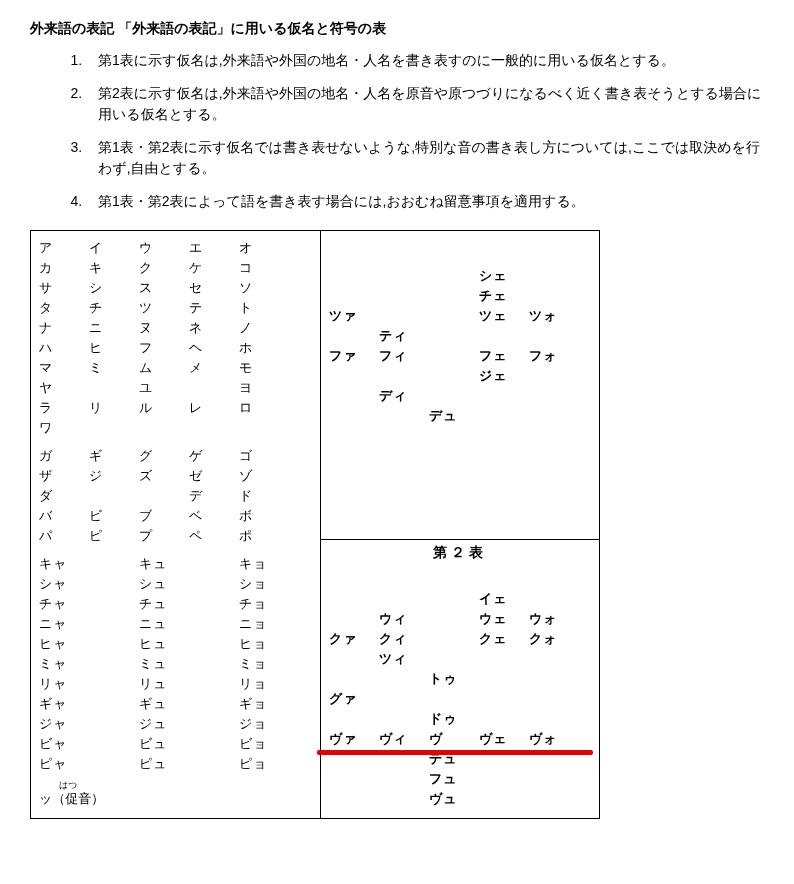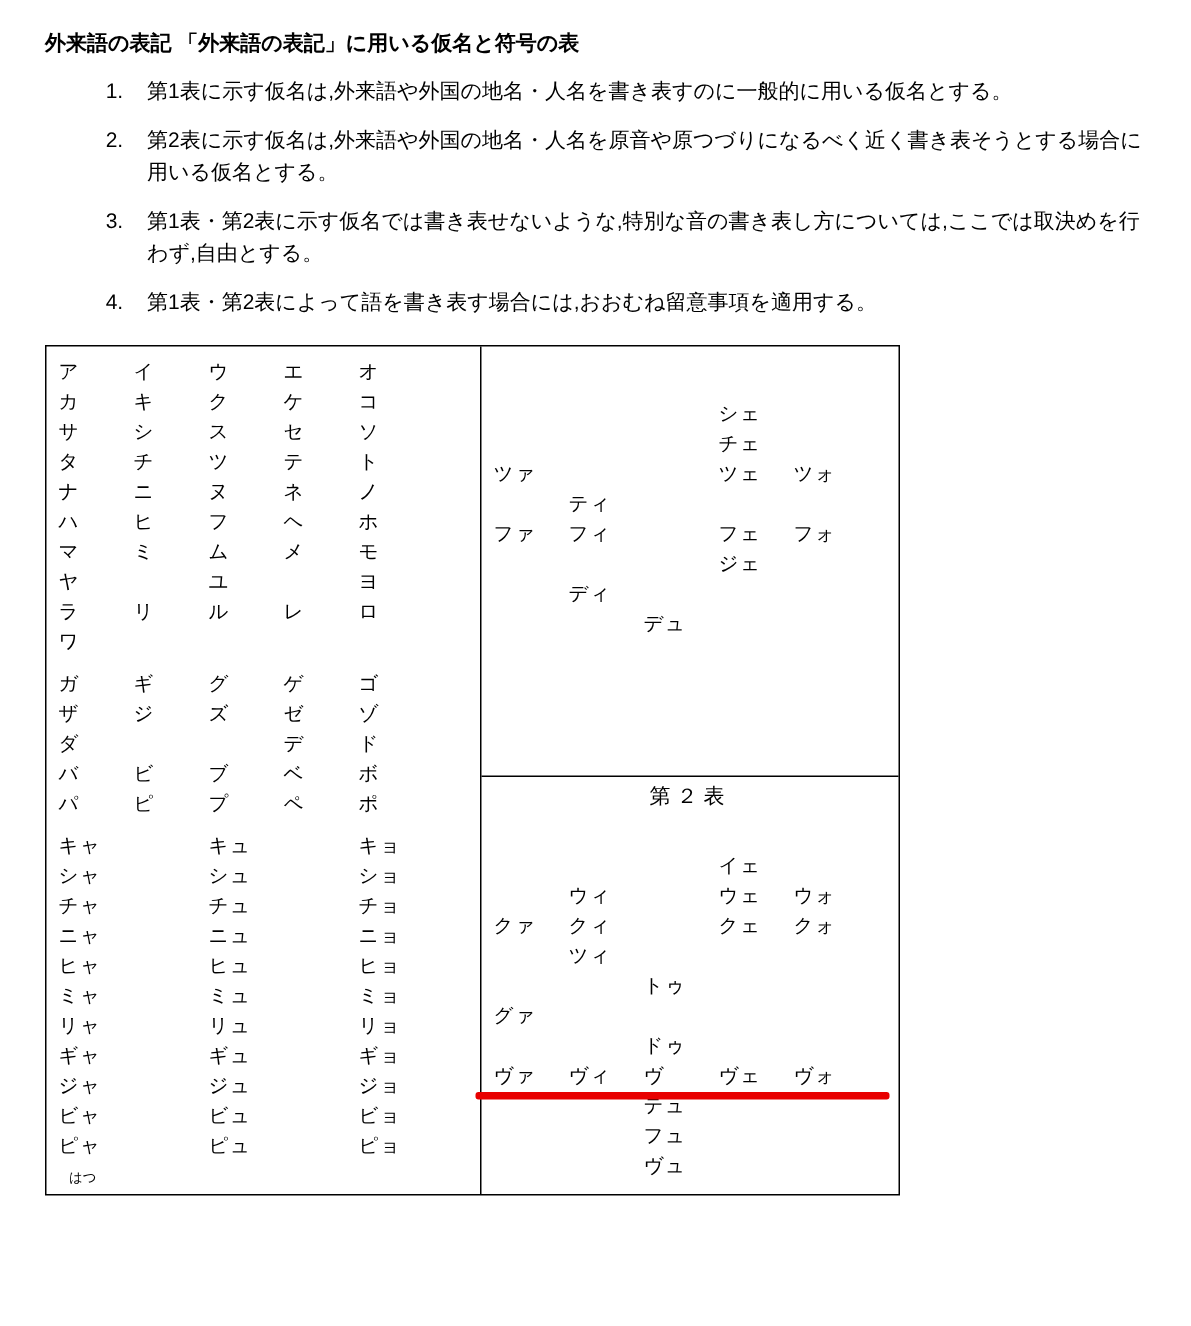--- a/index.html
+++ b/index.html
@@ -42,35 +42,35 @@
   .row {
     display: flex;
     align-items: stretch;
   }
   .left-pane {
     width: 290px;
     border-right: 1px solid #000;
     padding: 8px 0 8px 8px;
     box-sizing: border-box;
   }
-  .right-stack { flex: 1; display: flex; flex-direction: column; }
+  .right-stack { flex: 1; display: flex; flex-direction: column; font-weight: bold; }
   .right-top { flex: 1; padding: 6px 4px 10px; }
   .right-bottom { border-top: 1px solid #000; padding: 0 4px 10px; position: relative; }
   .kgrid {
     display: grid;
     grid-template-columns: repeat(5, 44px);
     column-gap: 6px;
     row-gap: 2px;
     font-size: 13px;
     letter-spacing: 1px;
   }
   .kgrid span { white-space: nowrap; }
   .block { margin-bottom: 10px; }
   .extras { margin-top: 10px; font-size: 13px; line-height: 1.7; }
-  .extras .ruby-small { font-size: 9px; display:block; margin-left: 7px; line-height: 0.5; margin-top:4px;}
+  .extras .ruby-small { font-size: 9px; display:block; margin-left: 20px; line-height: 0.5; margin-top:4px;}
   
   .rgrid {
     display: grid;
     grid-template-columns: repeat(5, 46px);
     column-gap: 4px;
     row-gap: 2px;
     font-size: 13px;
     letter-spacing: 1px;
     margin-left: 4px;
   }
@@ -230,20 +230,21 @@
           <span>&nbsp;</span>
           <span>ビョ</span>
           <span>ピャ</span>
           <span>&nbsp;</span>
           <span>ピュ</span>
           <span>&nbsp;</span>
           <span>ピョ</span>
         </div>
       <div class="extras">
         <span class="ruby-small">はつ</span>
+        <div>ッ（促音）</div>
       </div>
     </div>
     <div class="right-stack">
       <div class="right-top">
         <div style="height:30px"></div>
         <div class="rgrid" id="t1extra">
             <span>&nbsp;</span>
             <span>&nbsp;</span>
             <span>&nbsp;</span>
             <span>シェ</span>

